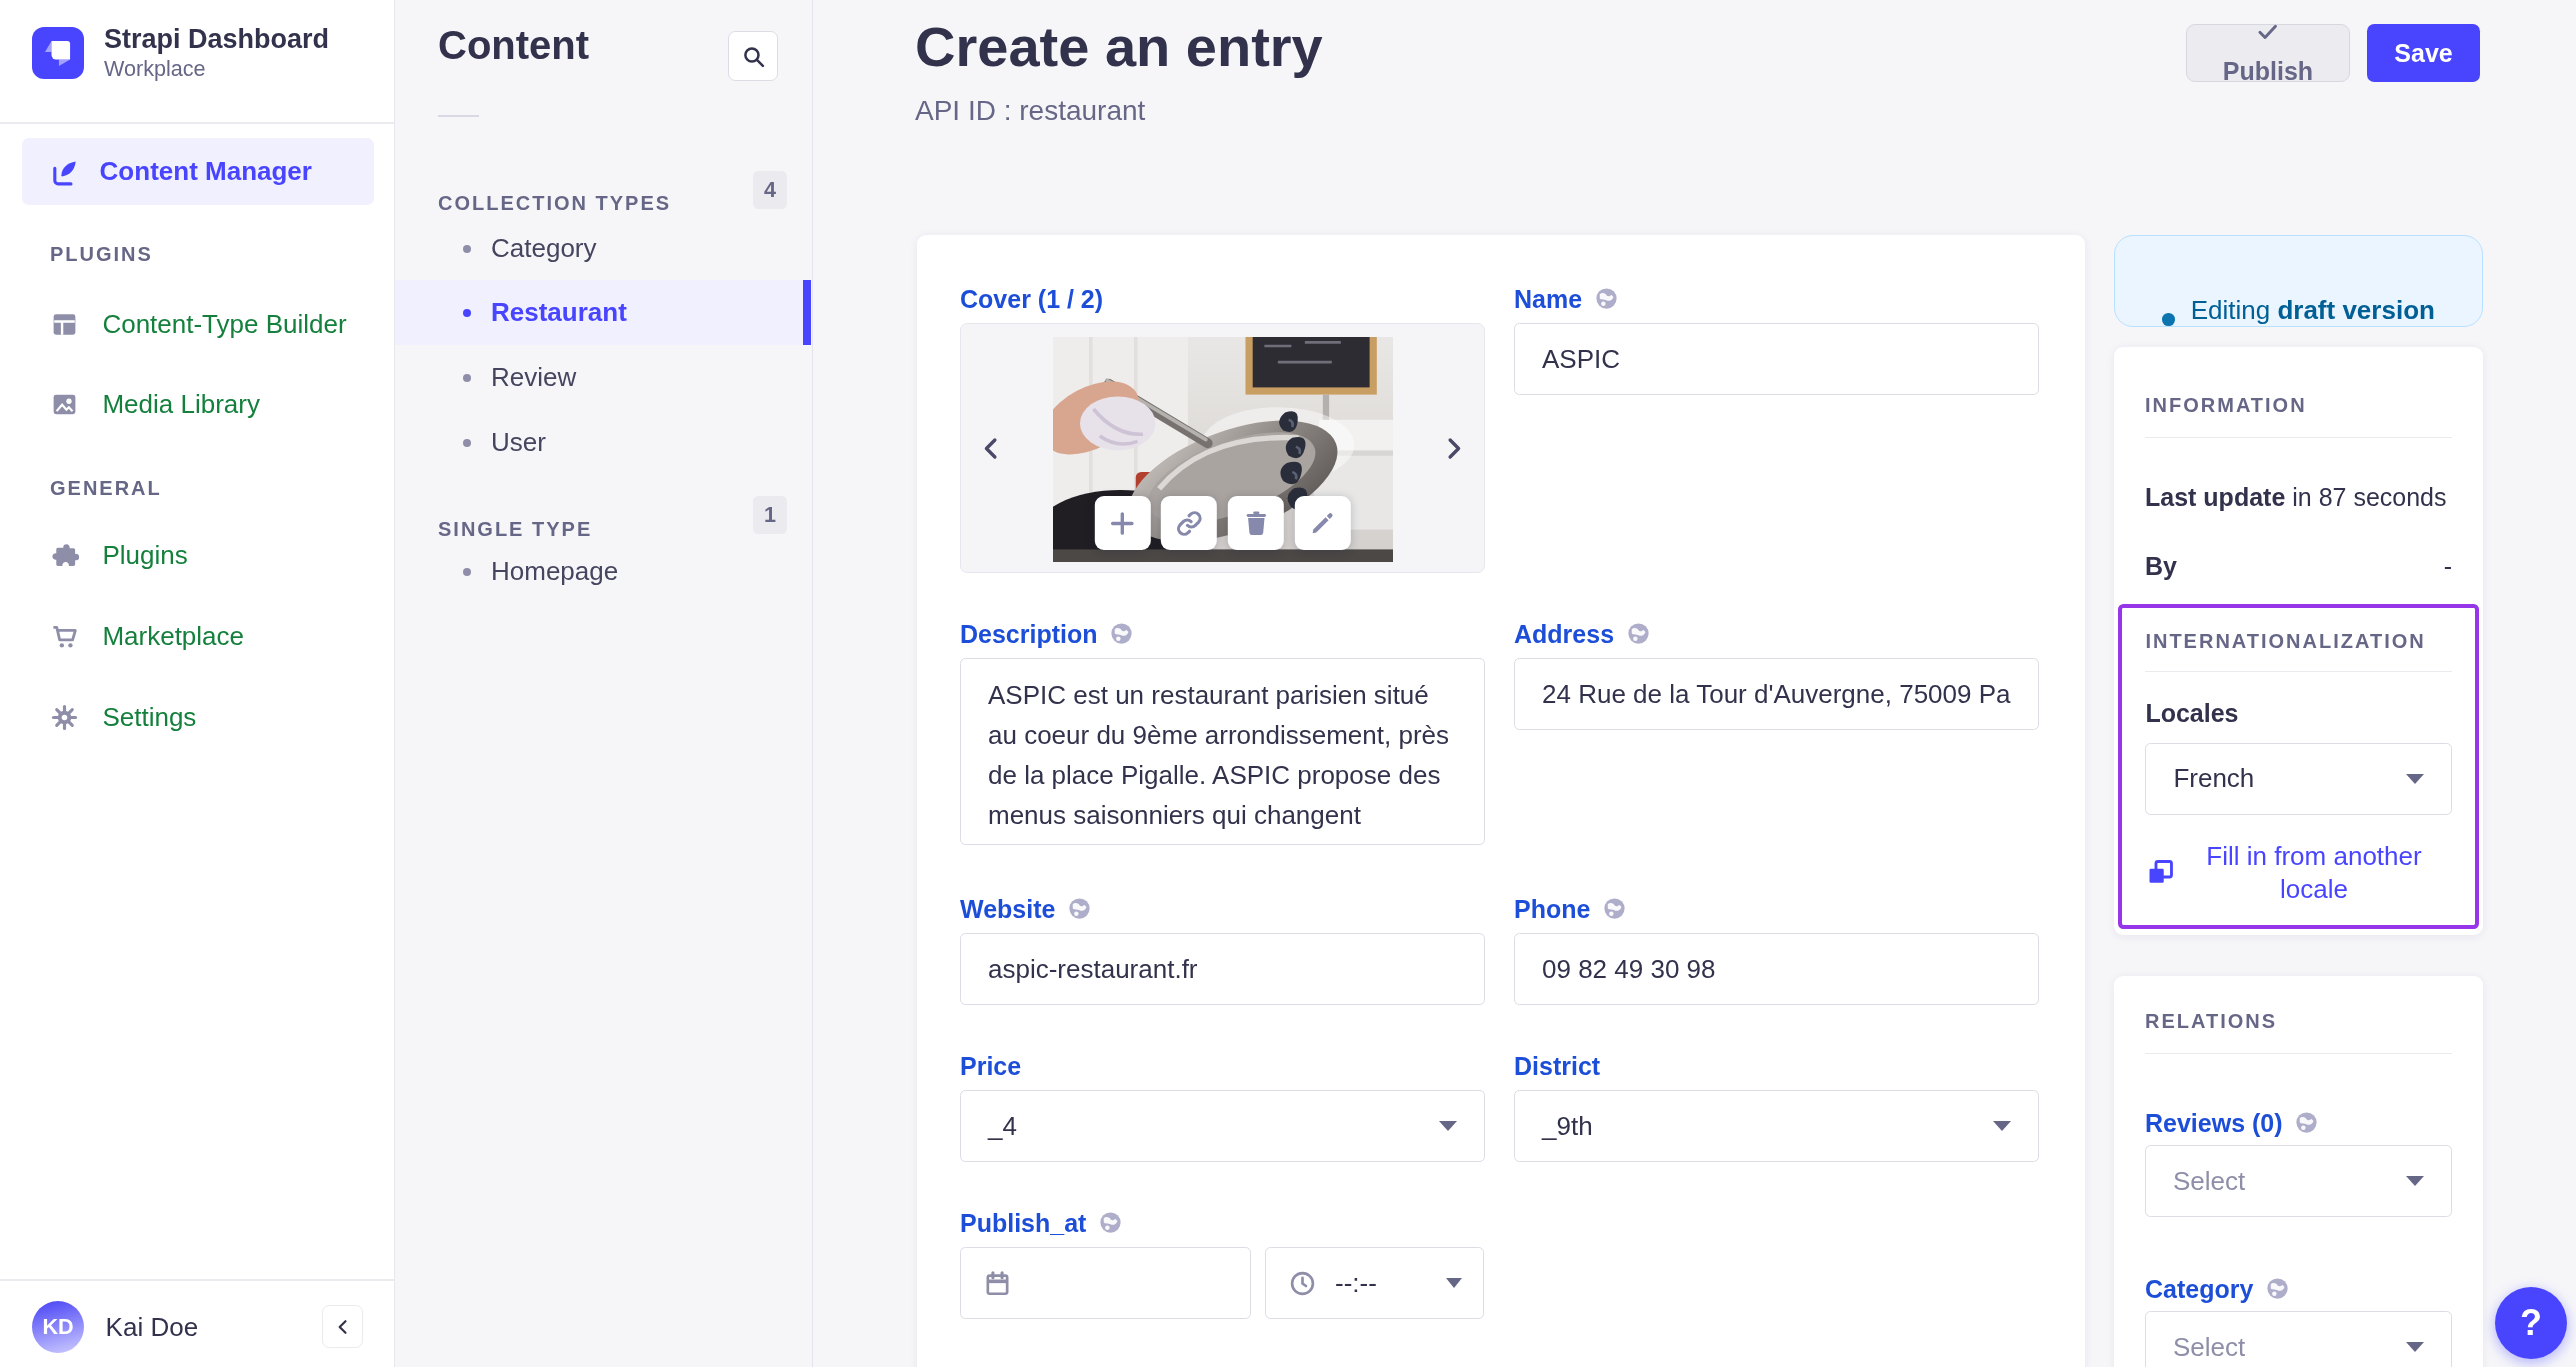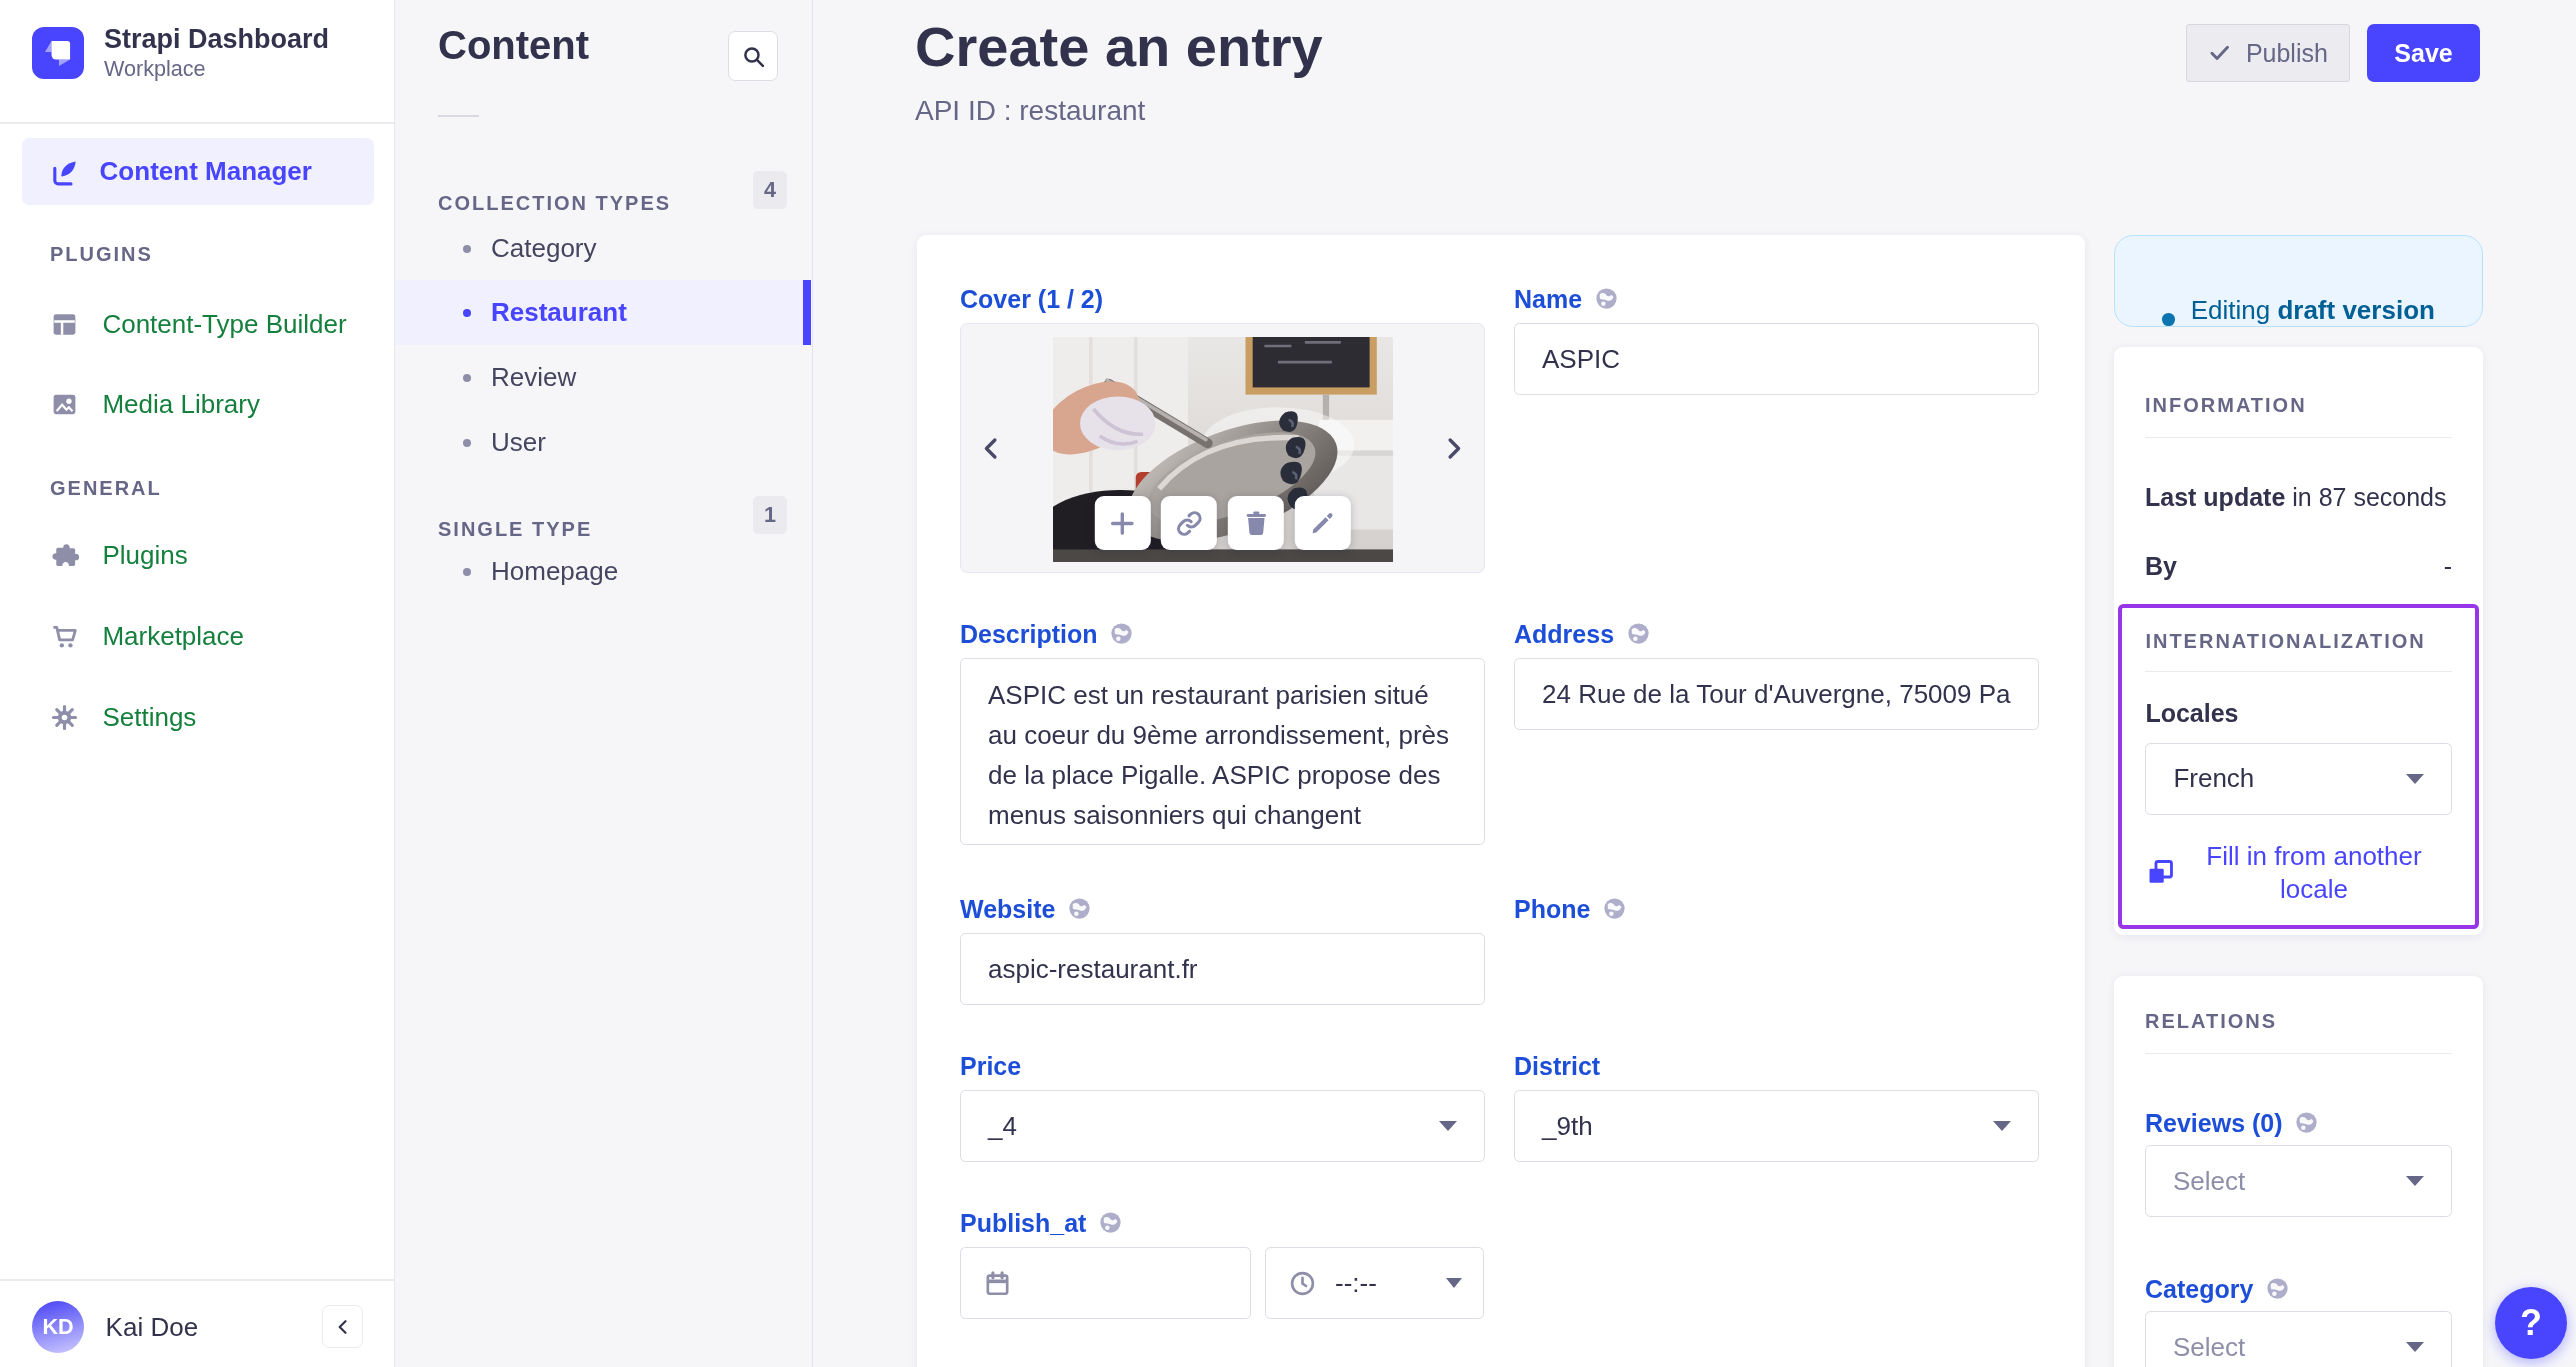--- a/index.html
+++ b/index.html
@@ -55,23 +55,23 @@
   .nav-row span.lbl { font-size:26px; color:#45455f; }
   .nav-row.active { background:#f0f0ff;text-align:right; }
   .nav-row.active .dot { background:#4945ff; }
   .nav-row.active span.lbl { color:#4945ff; font-weight:700; }
   .nav-row.active::after { content:""; position:absolute; right:0; top:0; width:8px; height:65px; background:#4945ff; }
 
   
   .page-title { position:absolute; left:915px; top:14.4px; font-size:56px; font-weight:700; color:#32324d; }
   .page-sub { position:absolute; left:915px; top:95px; font-size:28px; color:#666687; }
   .btn-publish { position:absolute; left:2186px; top:24px; width:164px; height:58px;
-                 background:#ececf0; border:1.8px solid #d7d7e0; border-radius:3px;
+                 background:#ececf0; border:1.8px solid #d7d7e0; border-radius:9px;
                  display:flex; align-items:center; justify-content:center; gap:14.4px;
-                 font-size:25px; font-weight:400; color:#666687; cursor:pointer; }
+                 font-size:25px; font-weight:700; color:#666687; cursor:pointer;flex-direction:column; }
   .btn-save { position:absolute; left:2367px; top:24px; width:113px; height:58px;
               background:#4945ff; border-radius:7.2px; display:flex; align-items:center;
               justify-content:center; font-size:25px; font-weight:700; color:#fff; cursor:pointer; }
 
   
   .main-card { position:absolute; left:917px; top:235px; width:1168px; height:1168px;
                background:#fff; border-radius:9px; box-shadow:0 1.8px 9px rgba(33,33,82,.07);
                padding:50px 47px 0 43px; display:grid;
                grid-template-columns:525px 525px; column-gap:29px; row-gap:47px;
                align-content:start; }
@@ -448,20 +448,21 @@
     <div class="f-label">
       <span>Phone</span>
       <span>
         <svg width="27" height="27" viewBox="0 0 24 24">
             <circle cx="12" cy="12" r="9" fill="#aeaecb"></circle>
             <path d="M6 8.2c2-2 5-1 6 .8 1 1.4 3.2 1.2 4.2-.4l2 2c-1 3-4.2 4.2-6.2 3s-5 .2-6-1.8z" fill="#fff" opacity=".92"></path>
             <circle cx="9.2" cy="16.6" r="2" fill="#fff" opacity=".92"></circle>
           </svg>
       </span>
     </div>
+    <input class="t-input" value="09 82 49 30 98" style="">
   </div>
 
   <div>
     <div class="f-label">
         <span>Price</span>
       </div>
     <div class="sel">
       <span>_4</span>
       <span class="caret"></span>
     </div>

